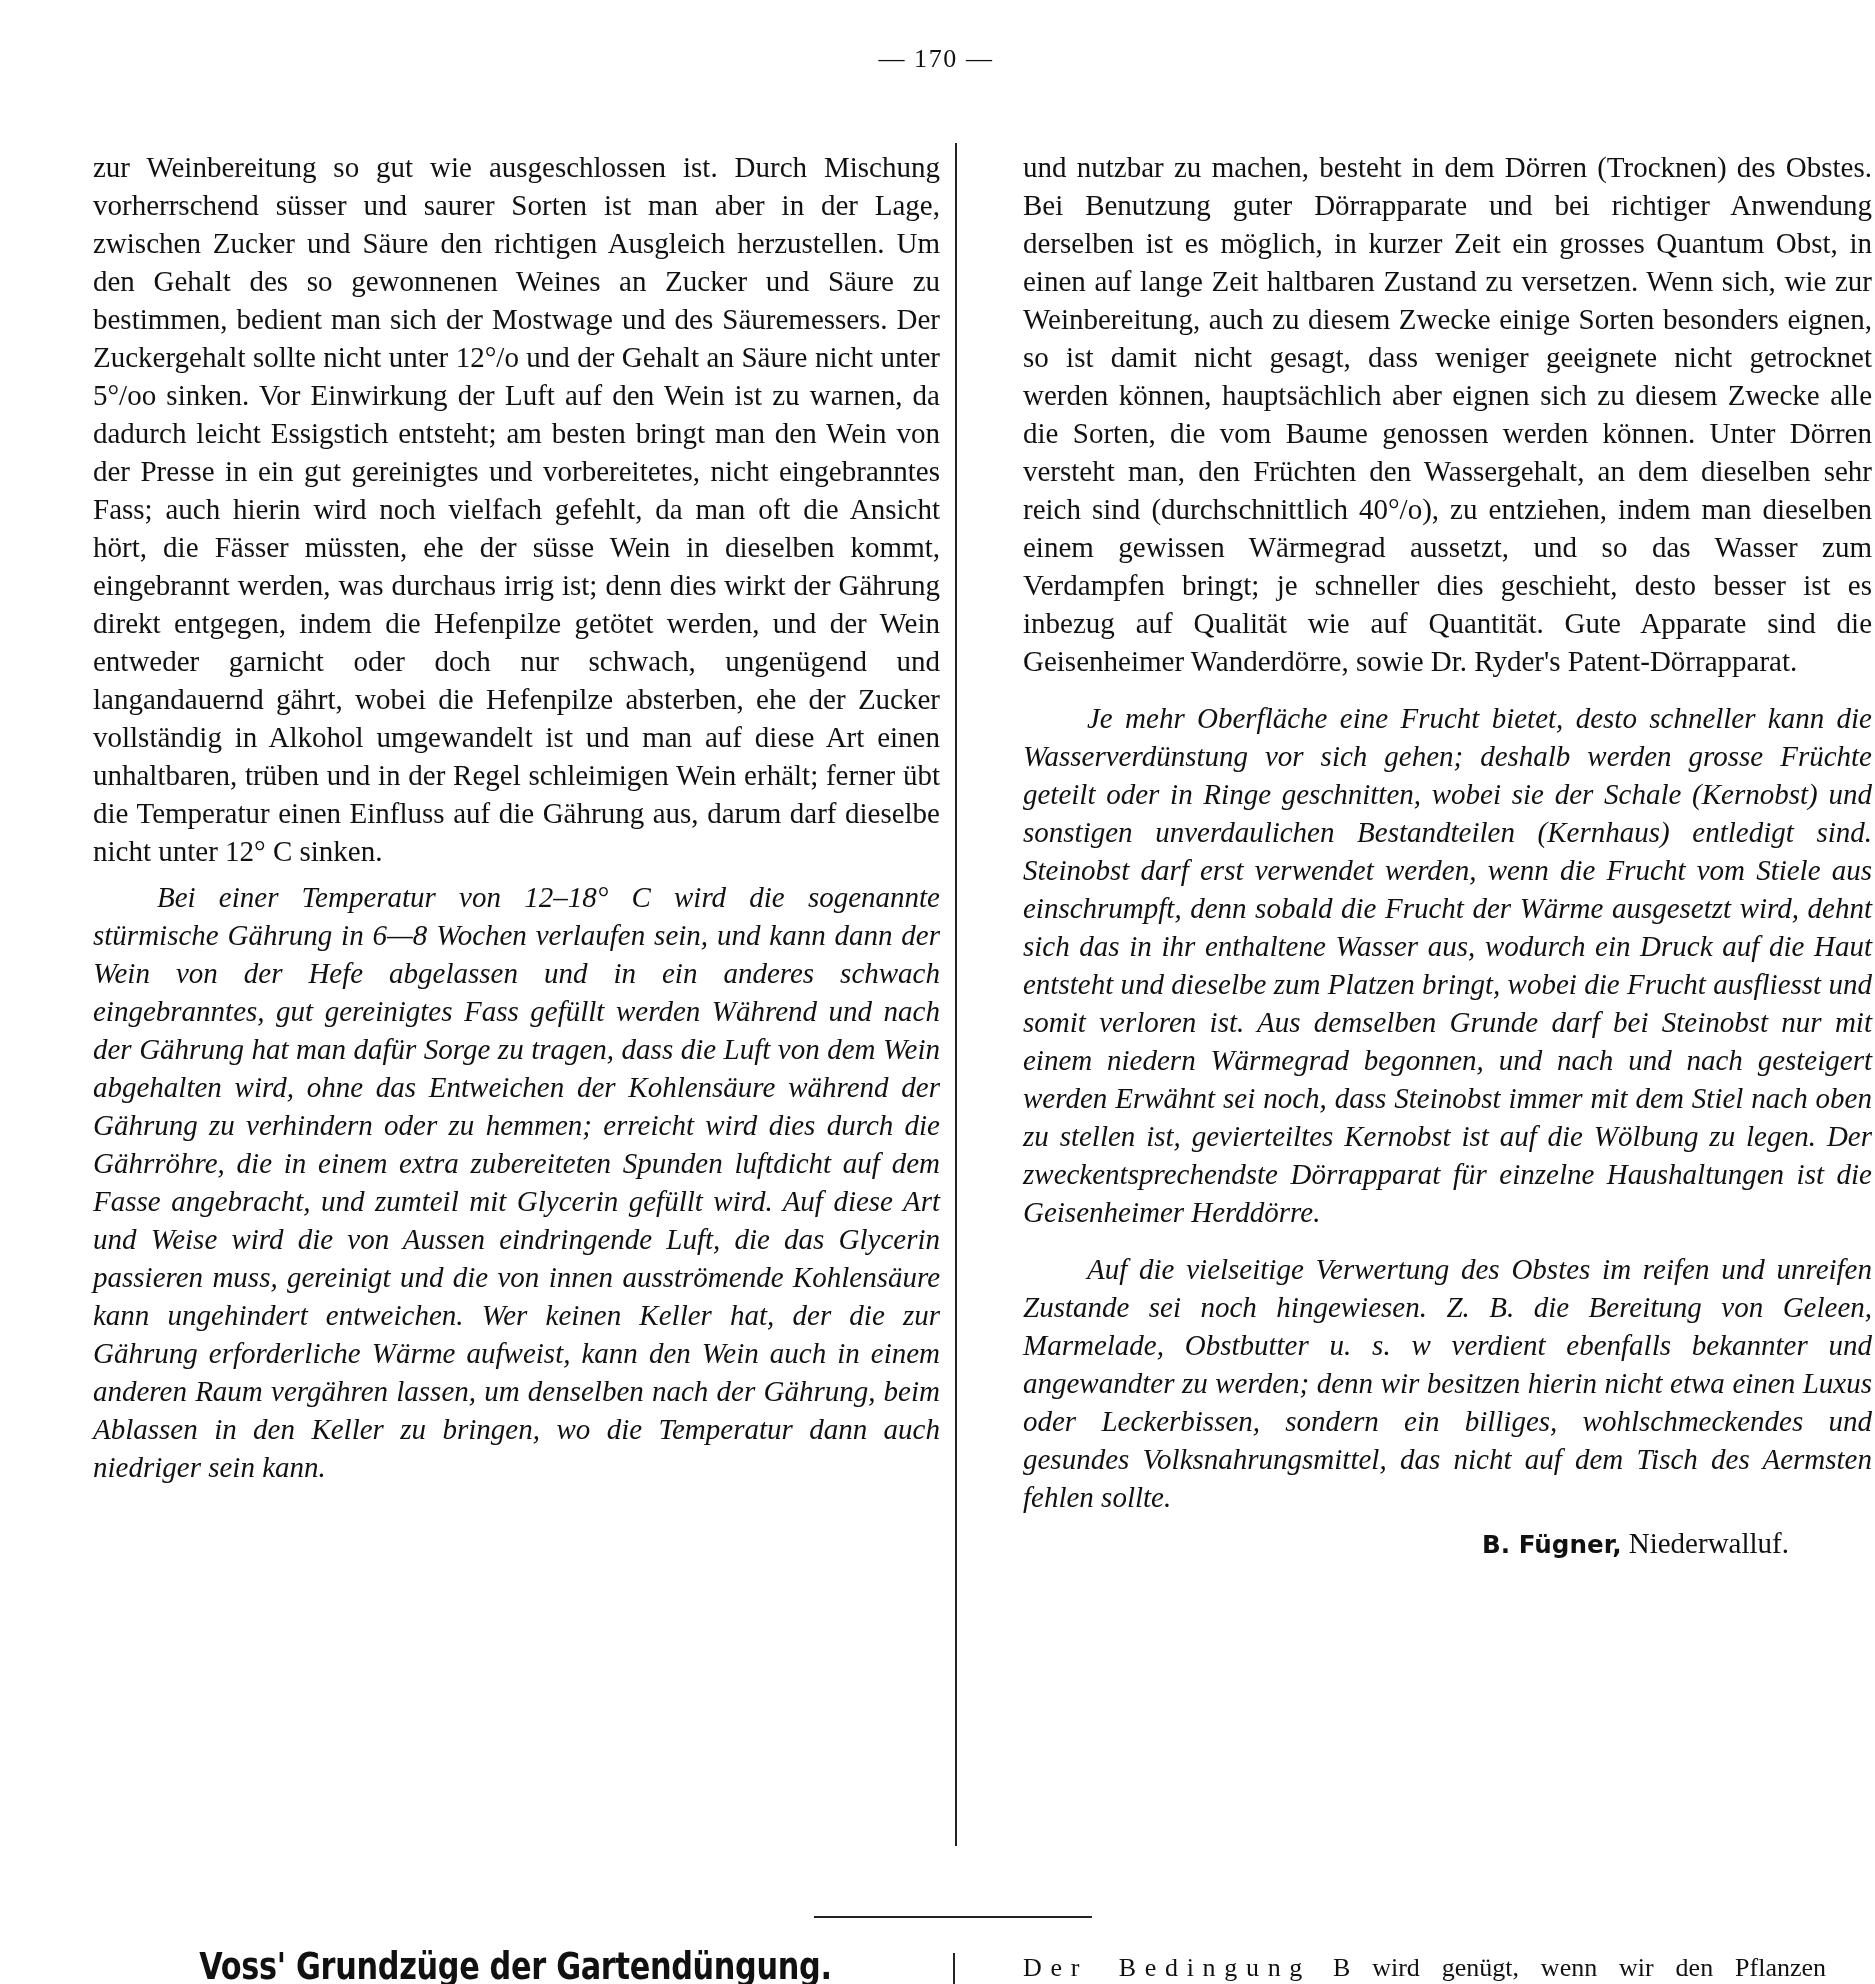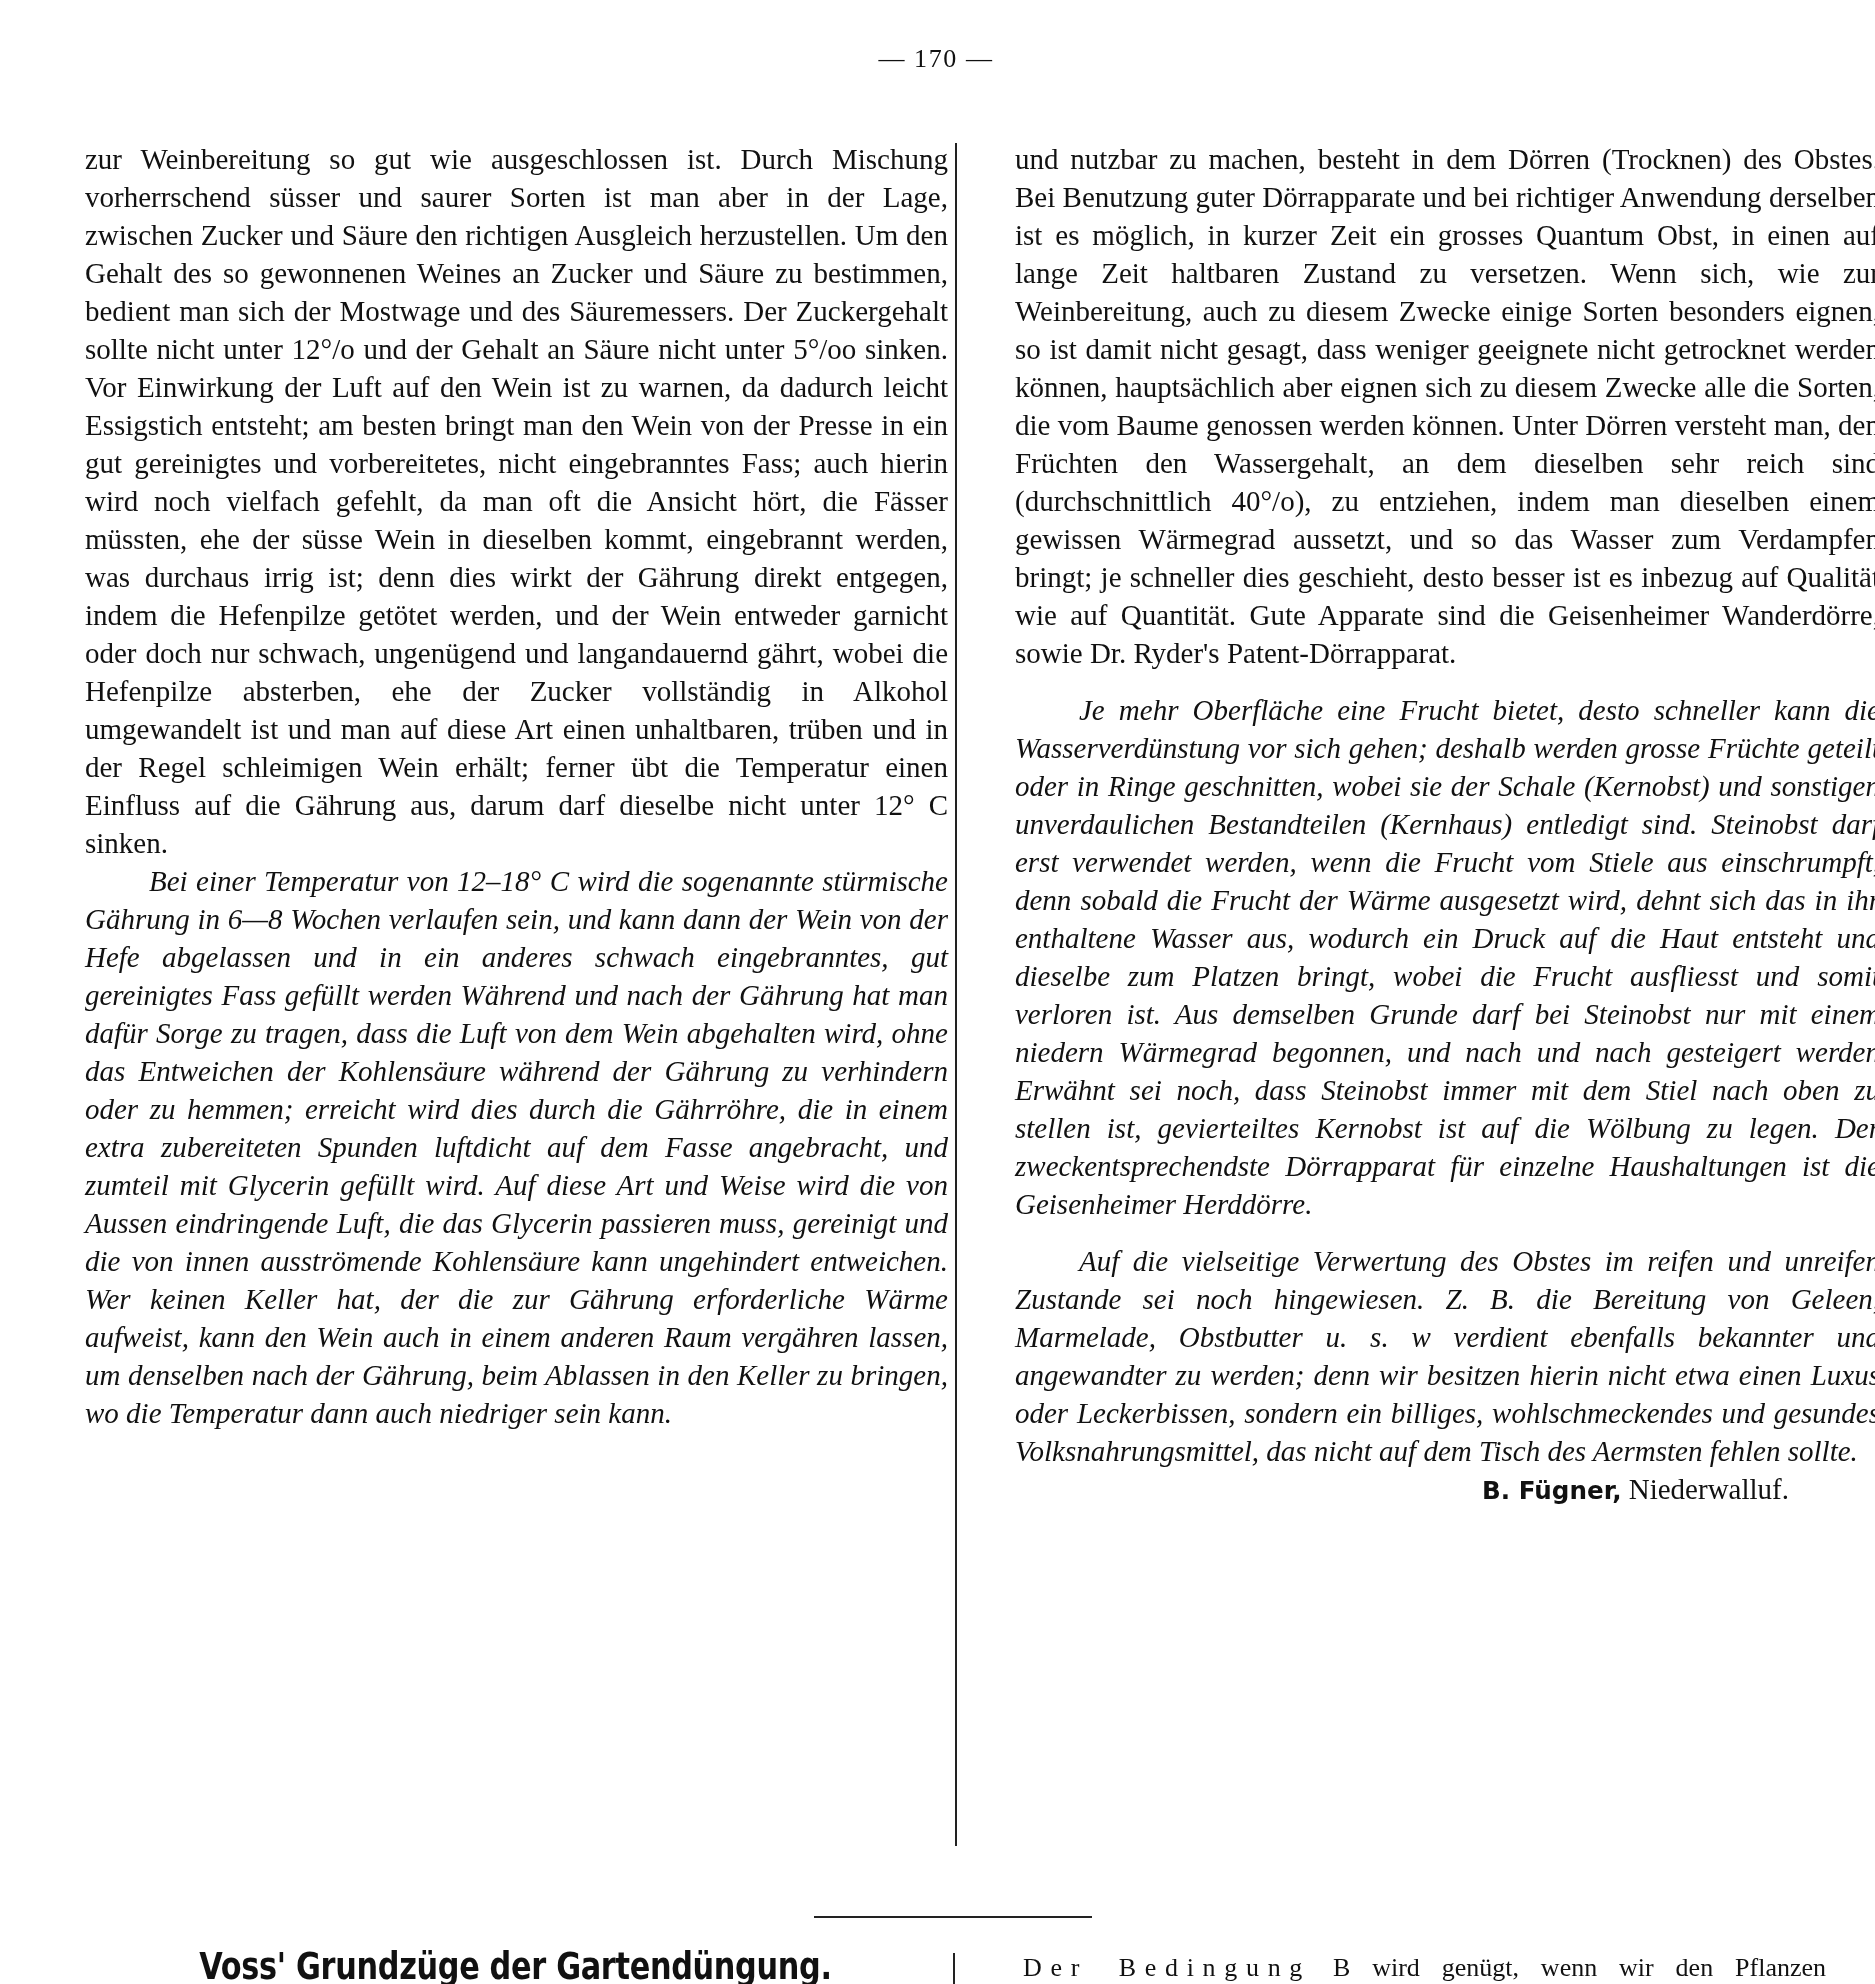--- a/index.html
+++ b/index.html
@@ -1,19 +1,19 @@
 <!DOCTYPE html>
 <html style="font-size:6.4px"><head>
 <meta charset="utf-8">
 <style>
   html, body { margin: 0; padding: 0; background: #ffffff; }
   body { width: 1876px; height: 2673px; position: relative; overflow: hidden; color: #111; font-family: "Liberation Serif", "DejaVu Serif", serif; }
   .page-number { position: absolute; top: 44px; left: 0; width: 1872px; text-align: center; font-size: 26px; letter-spacing: 1.6px; }
   .col { position: absolute; font-size: 29px; line-height: 38px; text-align: justify; }
-  .col p { margin: 0; }
+  .col p { margin: 8px; }
   .col p.indent { text-indent: 64px; font-style: italic; }
   .col p.gap { margin-top: 19px; }
   #col-left { left: 85px; top: 140px; width: 863px; }
   #col-right { left: 1015px; top: 140px; width: 865px; }
   .divider-top { position: absolute; left: 955px; top: 143px; width: 1.6px; height: 1703px; background: #222; }
   .signature { text-align: right; padding-right: 91px; }
   .signature b { font-family: "DejaVu Sans", sans-serif; font-size: 24.6px; }
   .rule { position: absolute; left: 814px; top: 1916px; width: 278px; height: 2px; background: #222; }
   .divider-bottom { position: absolute; left: 953px; top: 1953px; width: 1.6px; height: 651px; background: #222; }
   .col2 { position: absolute; font-family: "Liberation Serif", serif; font-size: 26px; line-height: 38px; text-align: justify; }

